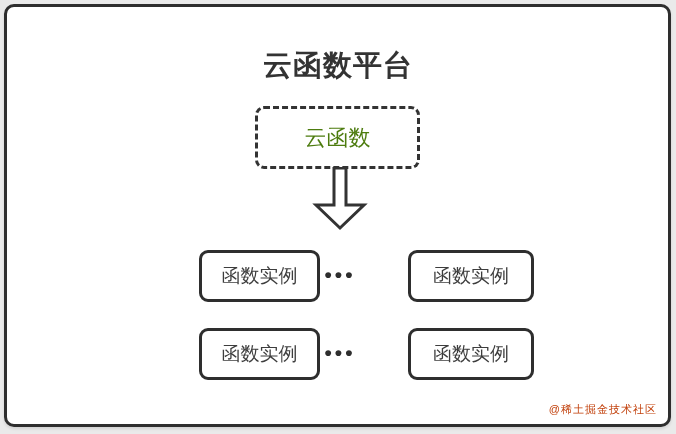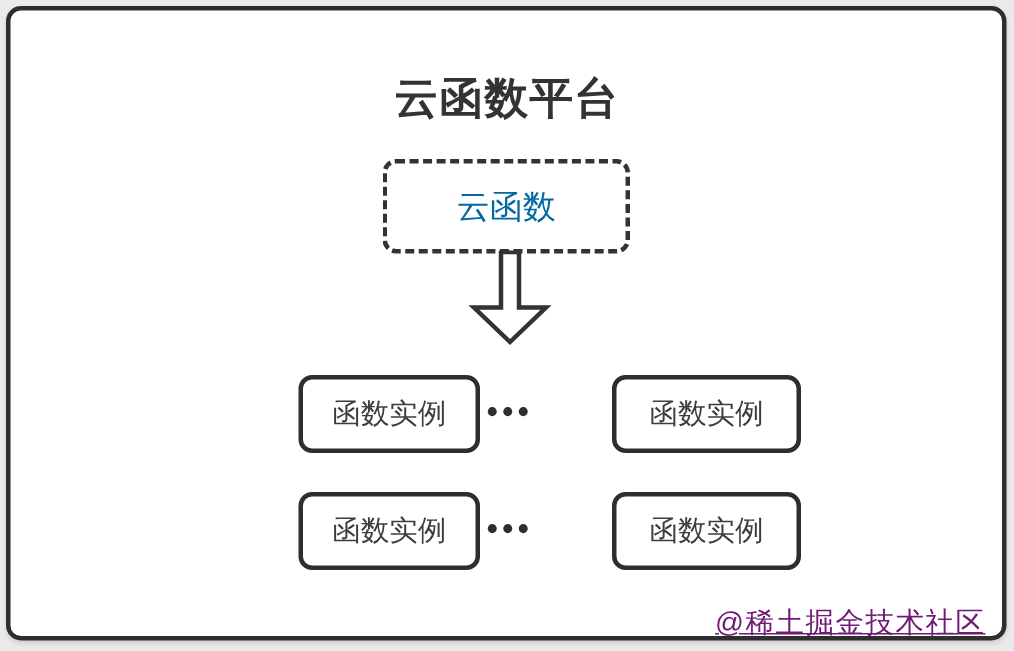--- a/index.html
+++ b/index.html
@@ -40,21 +40,21 @@
     left: 255px; top: 106px;
     width: 165px; height: 63px;
     box-sizing: border-box;
     border: 3px dashed #333333;
     border-radius: 9px;
     background: #ffffff;
     display: flex;
     align-items: center;
     justify-content: center;
     font-size: 22px;
-    color: #0369a1;
+    color: #4d7c0f;
   }
   .arrow-wrap {
     position: absolute;
     left: 312px; top: 167px;
     width: 56px; height: 64px;
   }
   .inst-node {
     position: absolute;
     box-sizing: border-box;
     height: 52px;
@@ -80,24 +80,23 @@
     font-size: 21px;
     font-weight: bold;
     color: #2e2e2e;
     letter-spacing: 3px;
   }
   .dots-row1 { top: 263px; }
   .dots-row2 { top: 341px; }
   .watermark {
     position: absolute;
     right: 19px; top: 402px;
-    font-size: 19px;
-    color: #701a75;
+    font-size: 11px;
+    color: #c2410c;
     letter-spacing: 1px;
-    text-decoration: underline;
   }
 </style>
 </head>
 <body>
 
 <div class="stage">
   <div class="card"></div>
 
   <div class="title">云函数平台</div>
 

